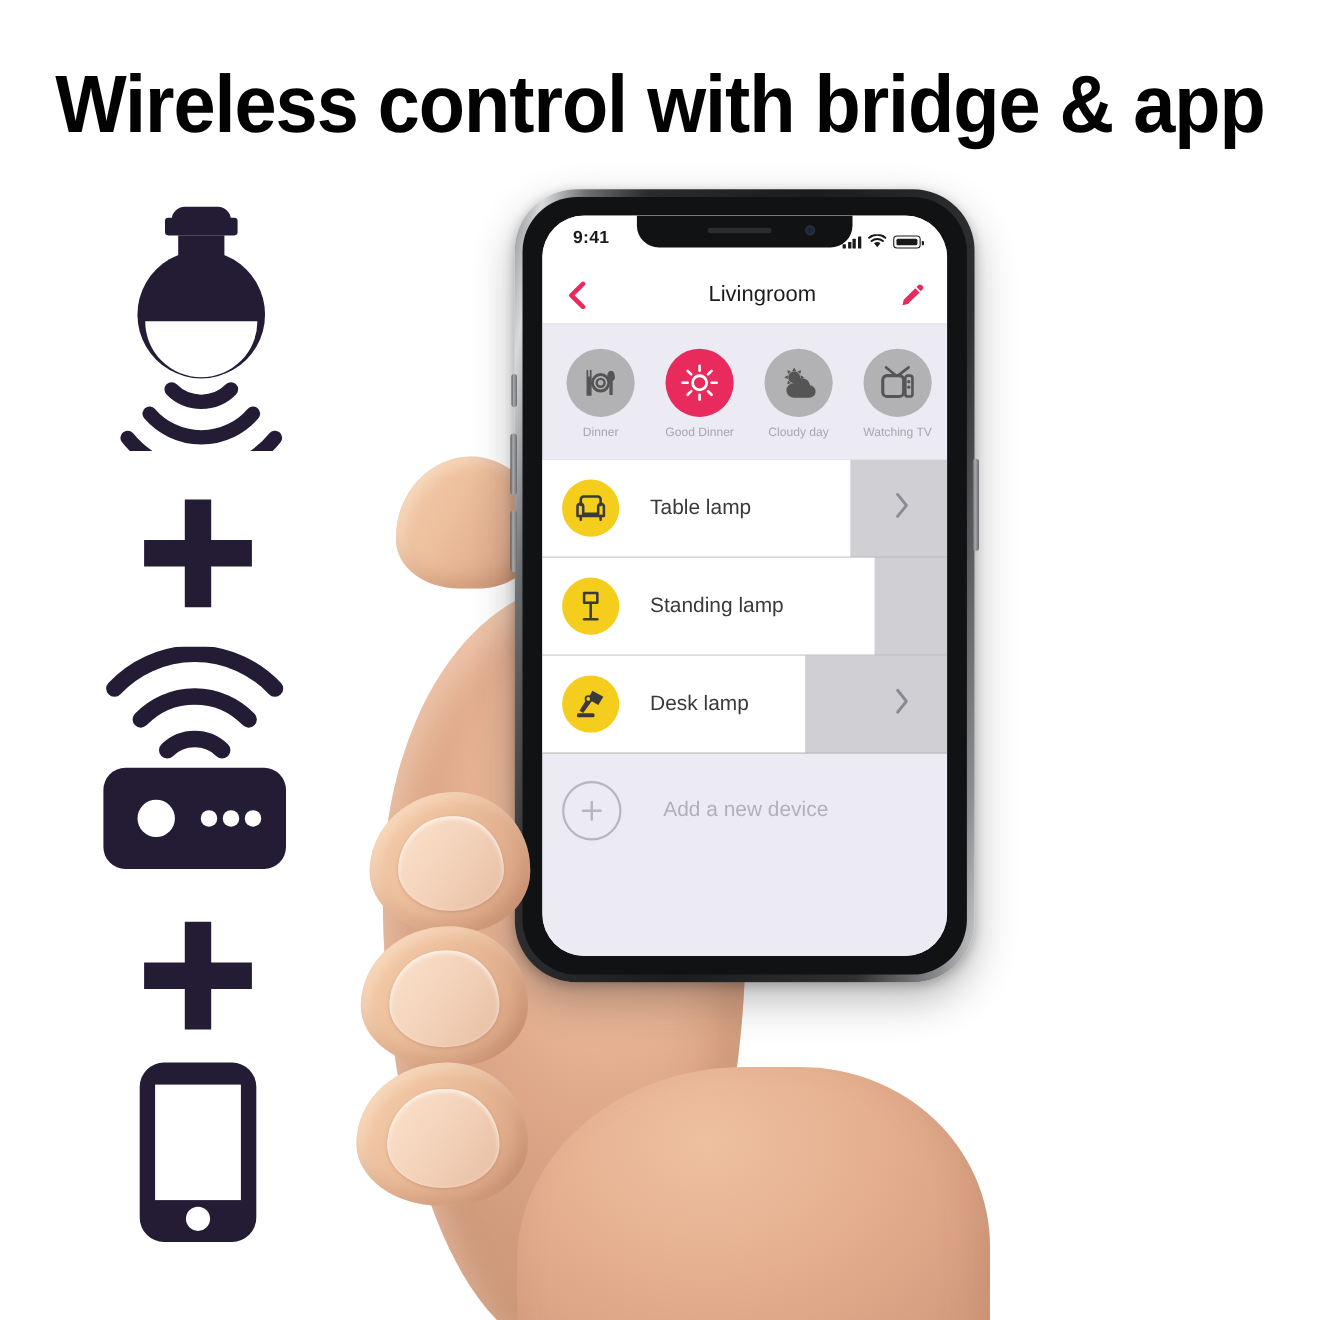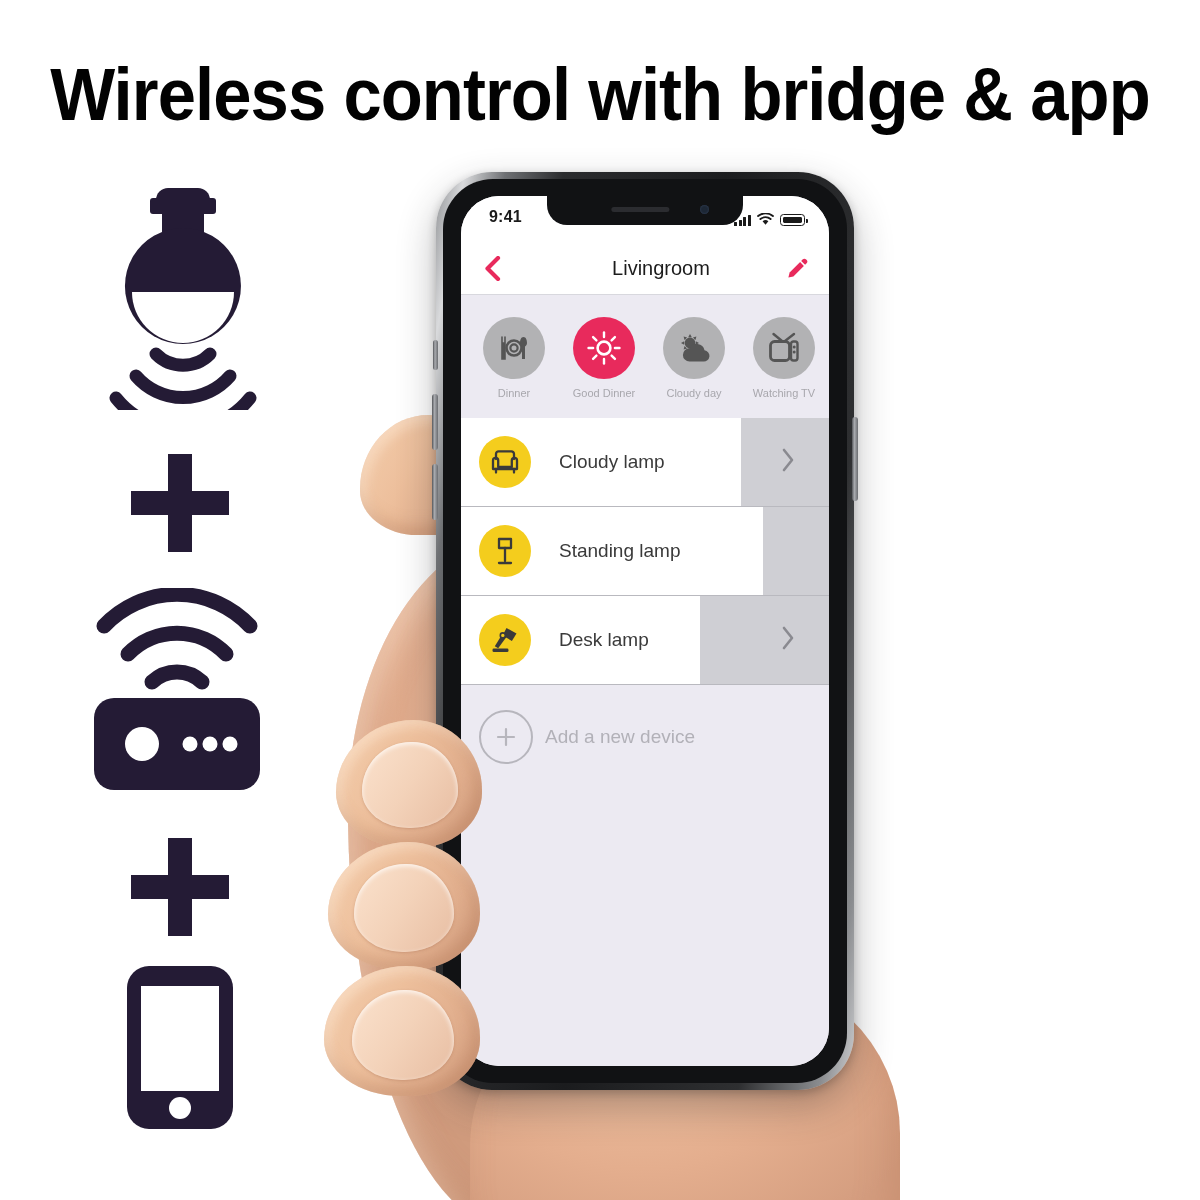--- a/index.html
+++ b/index.html
@@ -93,24 +93,24 @@
   .f2 { left: -4px; top: 590px; width: 146px; height: 128px; border-radius: 56% 50% 48% 52% / 60% 58% 46% 46%; }
   .n2 { left: 22px; top: 612px; width: 96px;  height: 86px;  border-radius: 52% 48% 50% 50% / 58% 58% 44% 44%; }
   .f3 { left: -12px; top: 712px; width: 152px; height: 128px; border-radius: 56% 50% 48% 52% / 60% 58% 46% 46%; }
   .n3 { left: 14px; top: 734px; width: 100px; height: 88px;  border-radius: 52% 48% 50% 50% / 58% 58% 44% 44%; }
   .f4 { left: -16px; top: 836px; width: 156px; height: 130px; border-radius: 56% 50% 48% 52% / 60% 58% 46% 46%; }
   .n4 { left: 12px; top: 860px; width: 102px; height: 90px;  border-radius: 52% 48% 50% 50% / 58% 58% 44% 44%; }
 
   
   .phone {
     position: absolute;
-    left: 96px;
+    left: 128px;
     top: 42px;
     width: 418px;
-    height: 918px;
+    height: 721px;
     border-radius: 56px;
     background: linear-gradient(100deg, #8d8f92 0%, #d9dadc 5%, #6e7073 12%, #2b2c2e 22%, #1b1c1e 50%, #2e2f31 80%, #8b8d90 94%, #cfd0d2 100%);
     box-shadow: 0 16px 38px rgba(40,40,45,0.32), 0 3px 10px rgba(0,0,0,0.22);
   }
   .phone-inner {
     position: absolute;
     left: 7px; top: 7px; right: 7px; bottom: 7px;
     border-radius: 50px;
     background: #111214;
   }
@@ -310,21 +310,21 @@
   }
   .add-circle {
     margin-left: 18px;
     width: 50px; height: 50px;
     border-radius: 50%;
     border: 2px solid #b7b6bd;
     display: flex; align-items: center; justify-content: center;
     flex: 0 0 auto;
   }
   .add-label {
-    margin-left: 12px;
+    margin-left: 38px;
     font-size: 19px;
     color: #b2b1b8;
   }
   .screen-rest { background: #eceaf2; flex: 1 1 auto; }
   .screen-body { position: absolute; inset: 0; display: flex; flex-direction: column; }
 </style>
 </head>
 <body>
 
 <div class="headline">Wireless control with bridge &amp; app</div>
@@ -518,21 +518,21 @@
               <div class="device-fill" style="width:76%"></div>
               <div class="device-icon">
                 <svg width="30" height="28" viewBox="0 0 30 28">
                   <g fill="none" stroke="#3a3a3a" stroke-width="2.3" stroke-linejoin="round" stroke-linecap="round">
                     <path d="M6 11 V6 a2.6 2.6 0 0 1 2.6-2.6 h12.8 A2.6 2.6 0 0 1 24 6 v5"></path>
                     <path d="M3 12.5 a2.6 2.6 0 0 1 5.2 0 V19 h13.6 v-6.5 a2.6 2.6 0 0 1 5.2 0 V21 H3 z"></path>
                     <path d="M6 21 v3.6 M24 21 v3.6"></path>
                   </g>
                 </svg>
               </div>
-              <div class="device-name">Cloudy lamp</div>
+              <div class="device-name">Table lamp</div>
               <div class="device-chevron">
                 <svg width="14" height="24" viewBox="0 0 14 24">
                   <path d="M3 2 L11 12 L3 22" fill="none" stroke="#8a8a90" stroke-width="2.6" stroke-linecap="round" stroke-linejoin="round"></path>
                 </svg>
               </div>
             </div>
 
             <div class="device-row">
               <div class="device-fill" style="width:82%"></div>
               <div class="device-icon">

